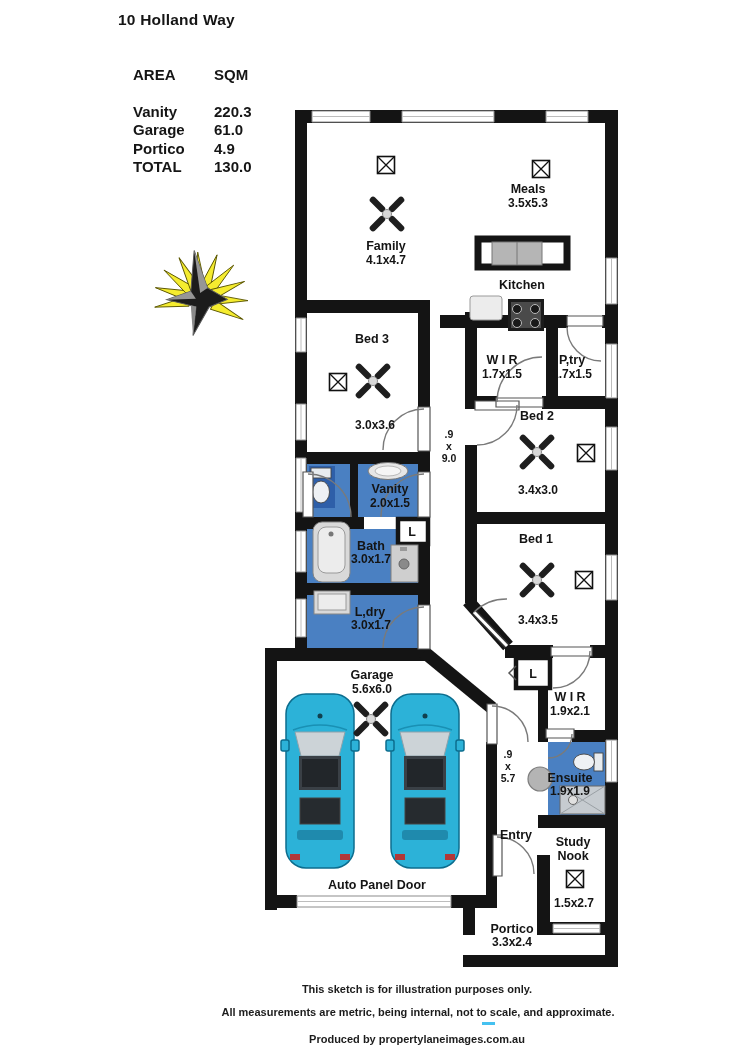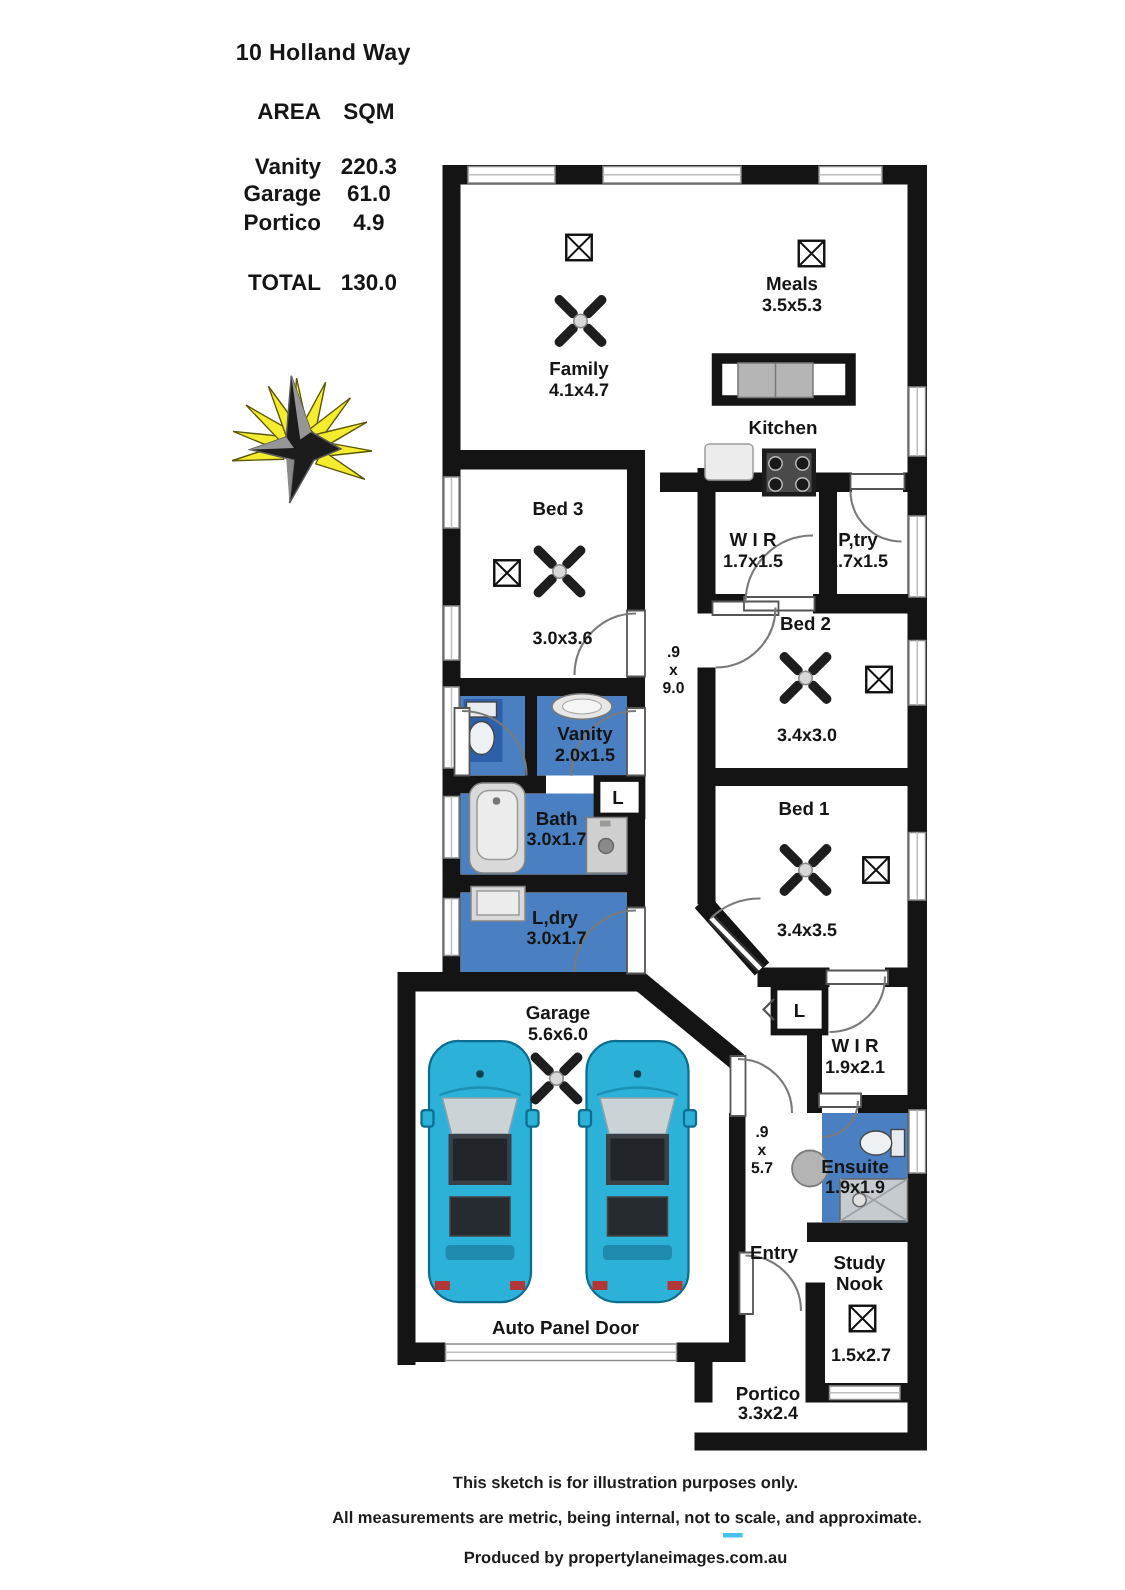--- a/index.html
+++ b/index.html
@@ -1,25 +1,25 @@
 <!DOCTYPE html>
 <html><head>
 <meta charset="utf-8">
 <style>
   html,body{margin:0;padding:0;background:#fff;}
   .page{position:relative;width:750px;height:1060px;background:#fff;overflow:hidden;
         font-family:"Liberation Sans",sans-serif;color:#151515;}
-  .title{position:absolute;left:118px;top:26px;width:195px;text-align:center;
+  .title{position:absolute;left:118px;top:10px;width:195px;
          font-size:15.5px;font-weight:700;line-height:19px;letter-spacing:.2px;}
   .area-table{position:absolute;left:133px;top:66px;width:145px;font-size:15px;font-weight:700;}
   .ar{display:flex;line-height:18.5px;}
-  .ar .lbl{flex:1;text-align:right;}
-  .ar .val{width:64px;text-align:center;}
+  .ar .lbl{flex:1;text-align:left;}
+  .ar .val{width:64px;text-align:left;}
   .ar.hdr{margin-bottom:18px;}
-  .ar.total{margin-top:22px;}
+  .ar.total{}
   svg.plan{position:absolute;left:0;top:0;}
   svg.plan text{font:700 12.5px "Liberation Sans",sans-serif;fill:#141414;text-anchor:middle;}
   svg.plan text.dim{font-size:12px;}
   svg.plan text.sm{font-size:10.5px;}
   .walls{fill:#141414;}
   .win{fill:#ffffff;stroke:#8c8c8c;stroke-width:1;}
   .winline{stroke:#bdbdbd;stroke-width:1;fill:none;}
   .leaf{fill:#ffffff;stroke:#555;stroke-width:1.2;}
   .arc{fill:none;stroke:#7a7a7a;stroke-width:1.4;}
   .fx-light{fill:#d9d9d9;stroke:#858585;stroke-width:1;}

